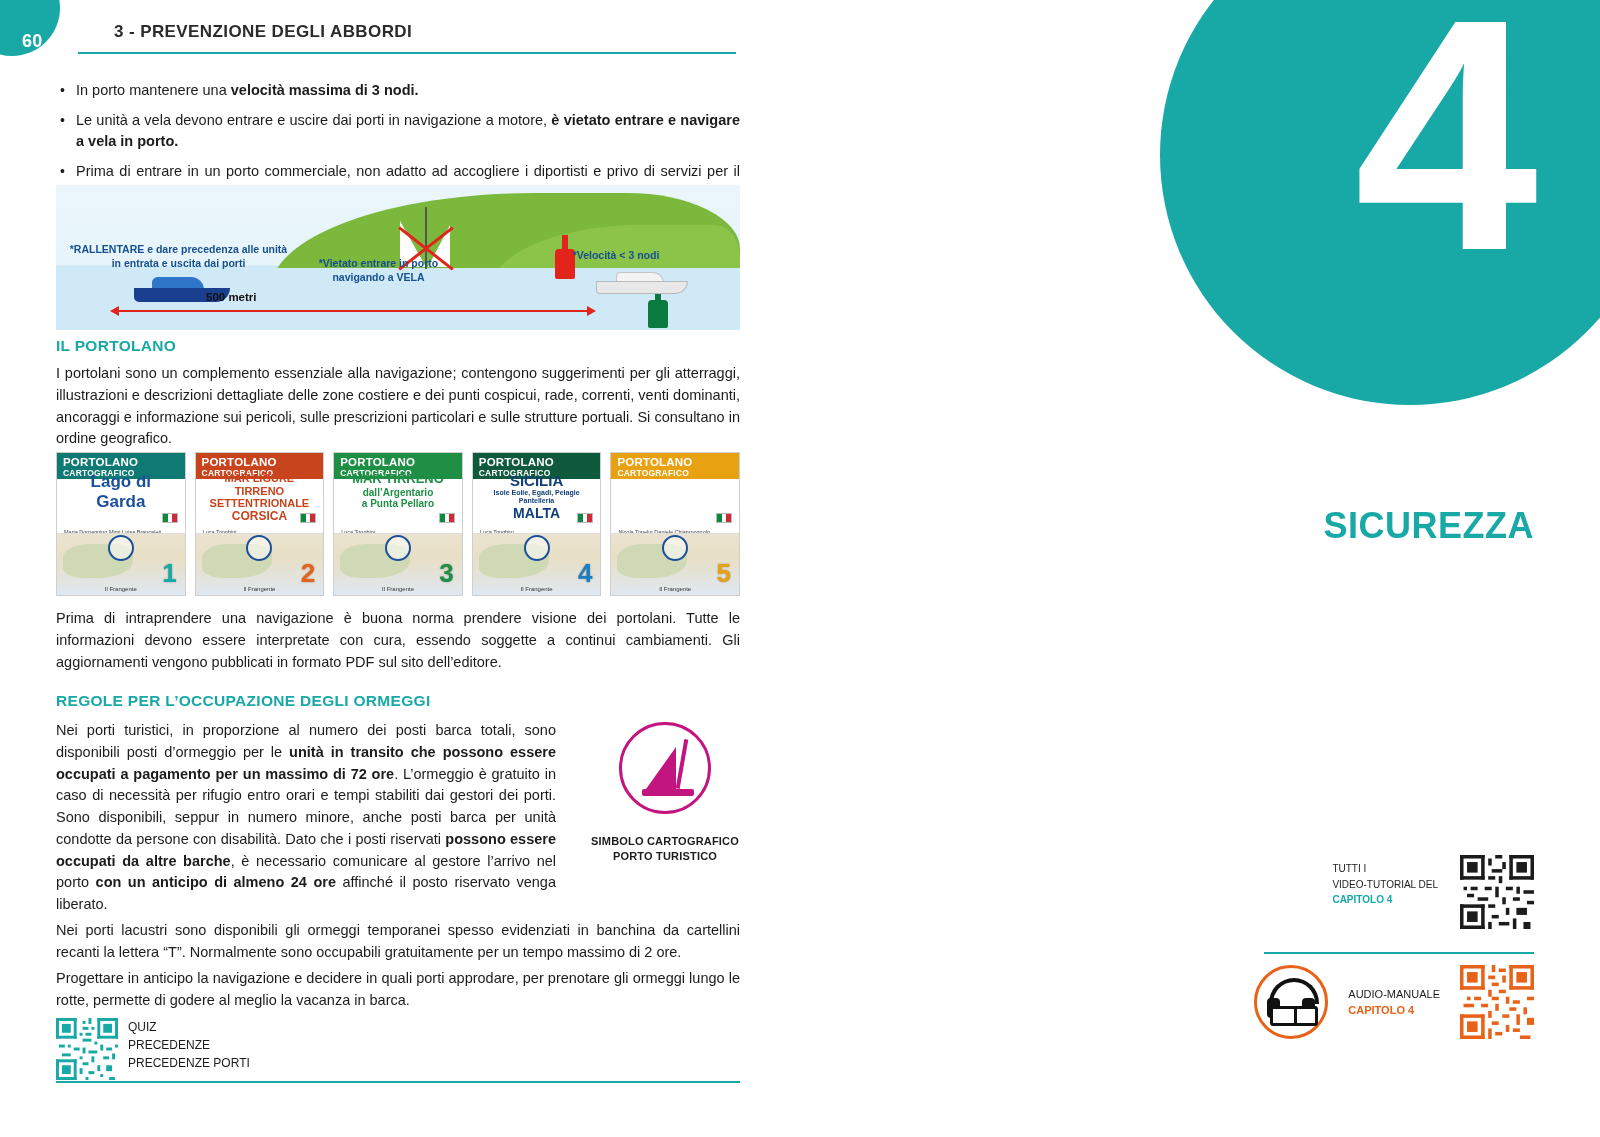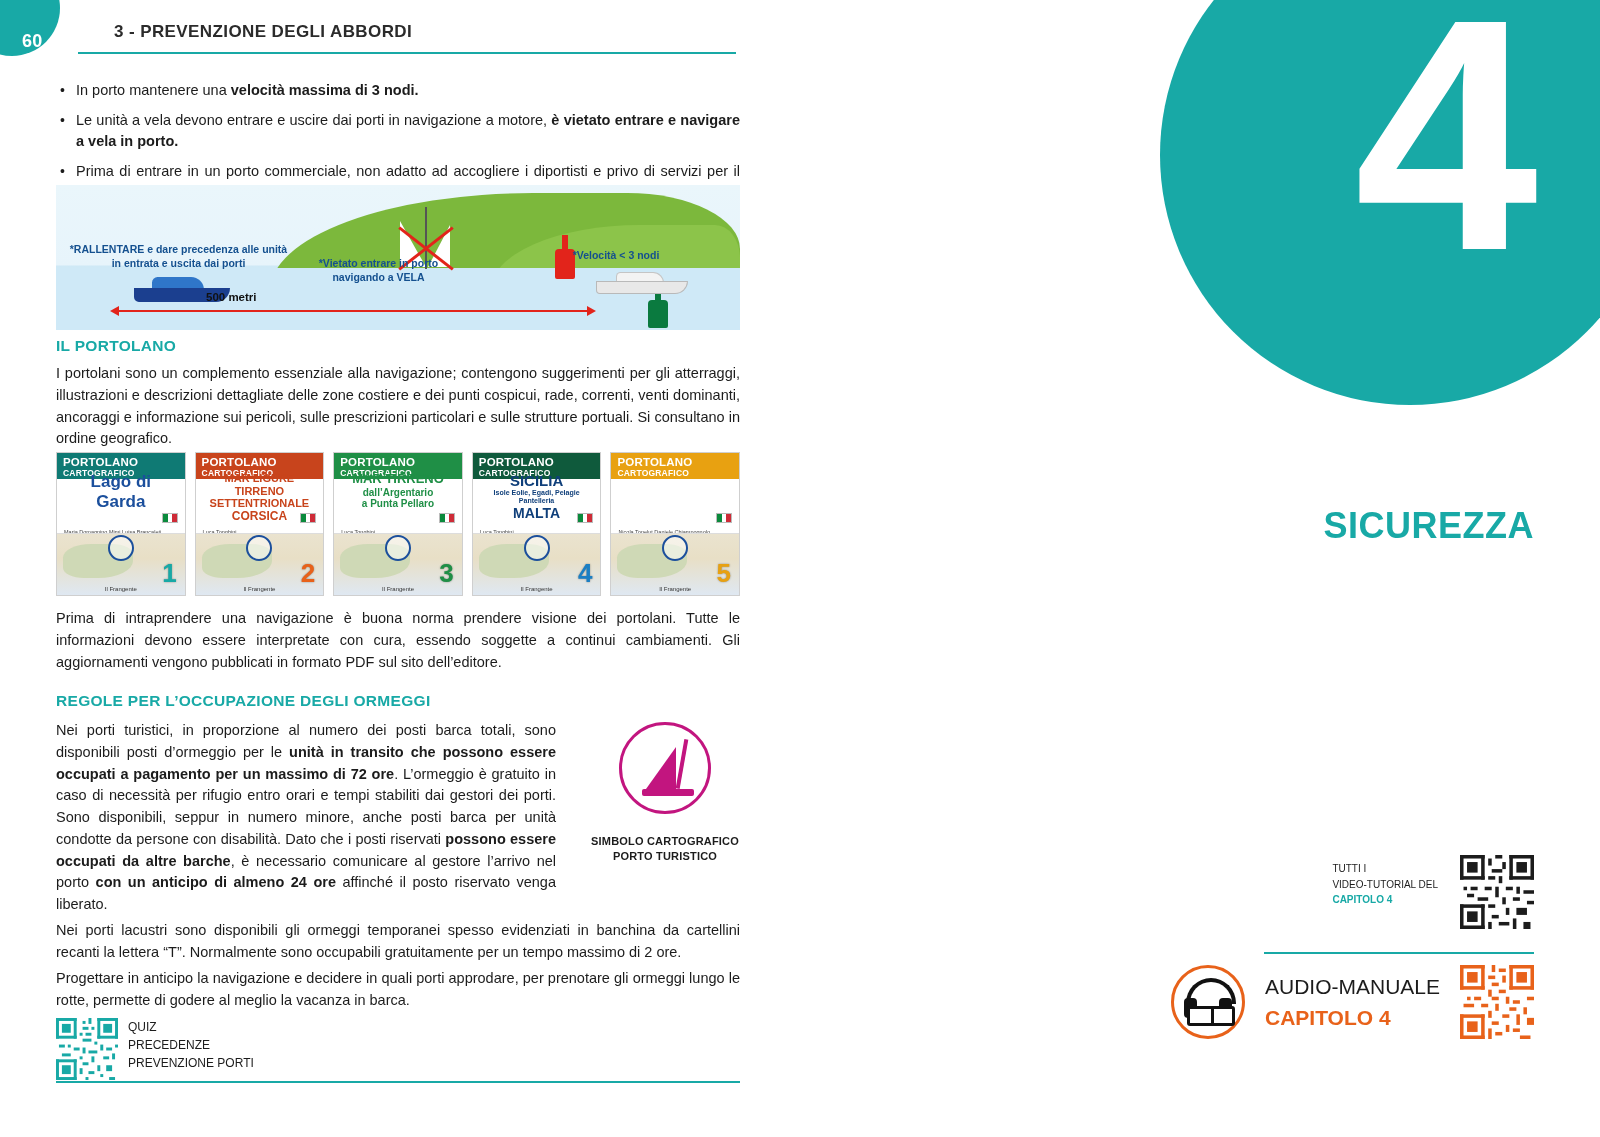--- a/index.html
+++ b/index.html
@@ -158,21 +158,21 @@
   .tut-text { text-align: left; font-size: 10px; color: #1c1c1c; line-height: 1.55; padding-top: 6px; }
   .tut-text .cap { color: #18a9a6; font-weight: bold; }
   .tut-rule { position: absolute; right: 66px; top: 952px; width: 270px; height: 2px; background: #18a9a6; }
   .audio-block { position: absolute; right: 66px; top: 965px; width: 470px; display: flex; justify-content: flex-end; align-items: center; gap: 20px; }
   .audio-icon { width: 74px; height: 74px; border-radius: 50%; border: 3px solid #e8621a; position: relative; background: #fff; }
   .audio-icon .band { position: absolute; left: 12px; top: 10px; width: 50px; height: 26px; border: 4px solid #111; border-bottom: none; border-radius: 25px 25px 0 0; }
   .audio-icon .ear-l { position: absolute; left: 10px; top: 30px; width: 13px; height: 20px; background: #111; border-radius: 4px; }
   .audio-icon .ear-r { position: absolute; right: 10px; top: 30px; width: 13px; height: 20px; background: #111; border-radius: 4px; }
   .audio-icon .book { position: absolute; left: 13px; bottom: 10px; width: 48px; height: 20px; background: #fff; border: 3px solid #111; border-radius: 3px; }
   .audio-icon .book:after { content:""; position:absolute; left: 21px; top: -3px; width: 3px; height: 20px; background:#111; }
-  .audio-text { font-size: 21px; line-height: 1.5; color: #1c1c1c; }
+  .audio-text { font-size: 11px; line-height: 1.5; color: #1c1c1c; }
   .audio-text .cap { color: #e8621a; font-weight: bold; }
 </style>
 </head>
 <body>
 
 <div class="page">
 
   <div class="left-page">
 
     <div class="page-num-badge"></div>
@@ -397,21 +397,21 @@
           <rect x="8" y="17" width="1" height="2"></rect>
             <rect x="11" y="18" width="2" height="1"></rect>
           <rect x="15" y="19" width="1" height="1"></rect>
             <rect x="18" y="20" width="2" height="1"></rect>
           <rect x="10" y="20" width="1" height="1"></rect>
         </g>
       </svg>
       <div class="qr-cap">
         <div>QUIZ</div>
         <div>PRECEDENZE</div>
-        <div>PREVENZIONE PORTI</div>
+        <div>PRECEDENZE PORTI</div>
       </div>
     </div>
 
     <div class="bottom-rule"></div>
   </div>
 
   <div class="right-page">
     <div class="big-circle"></div>
     <div class="big-num">4</div>
     <div class="sec-word">SICUREZZA</div>

